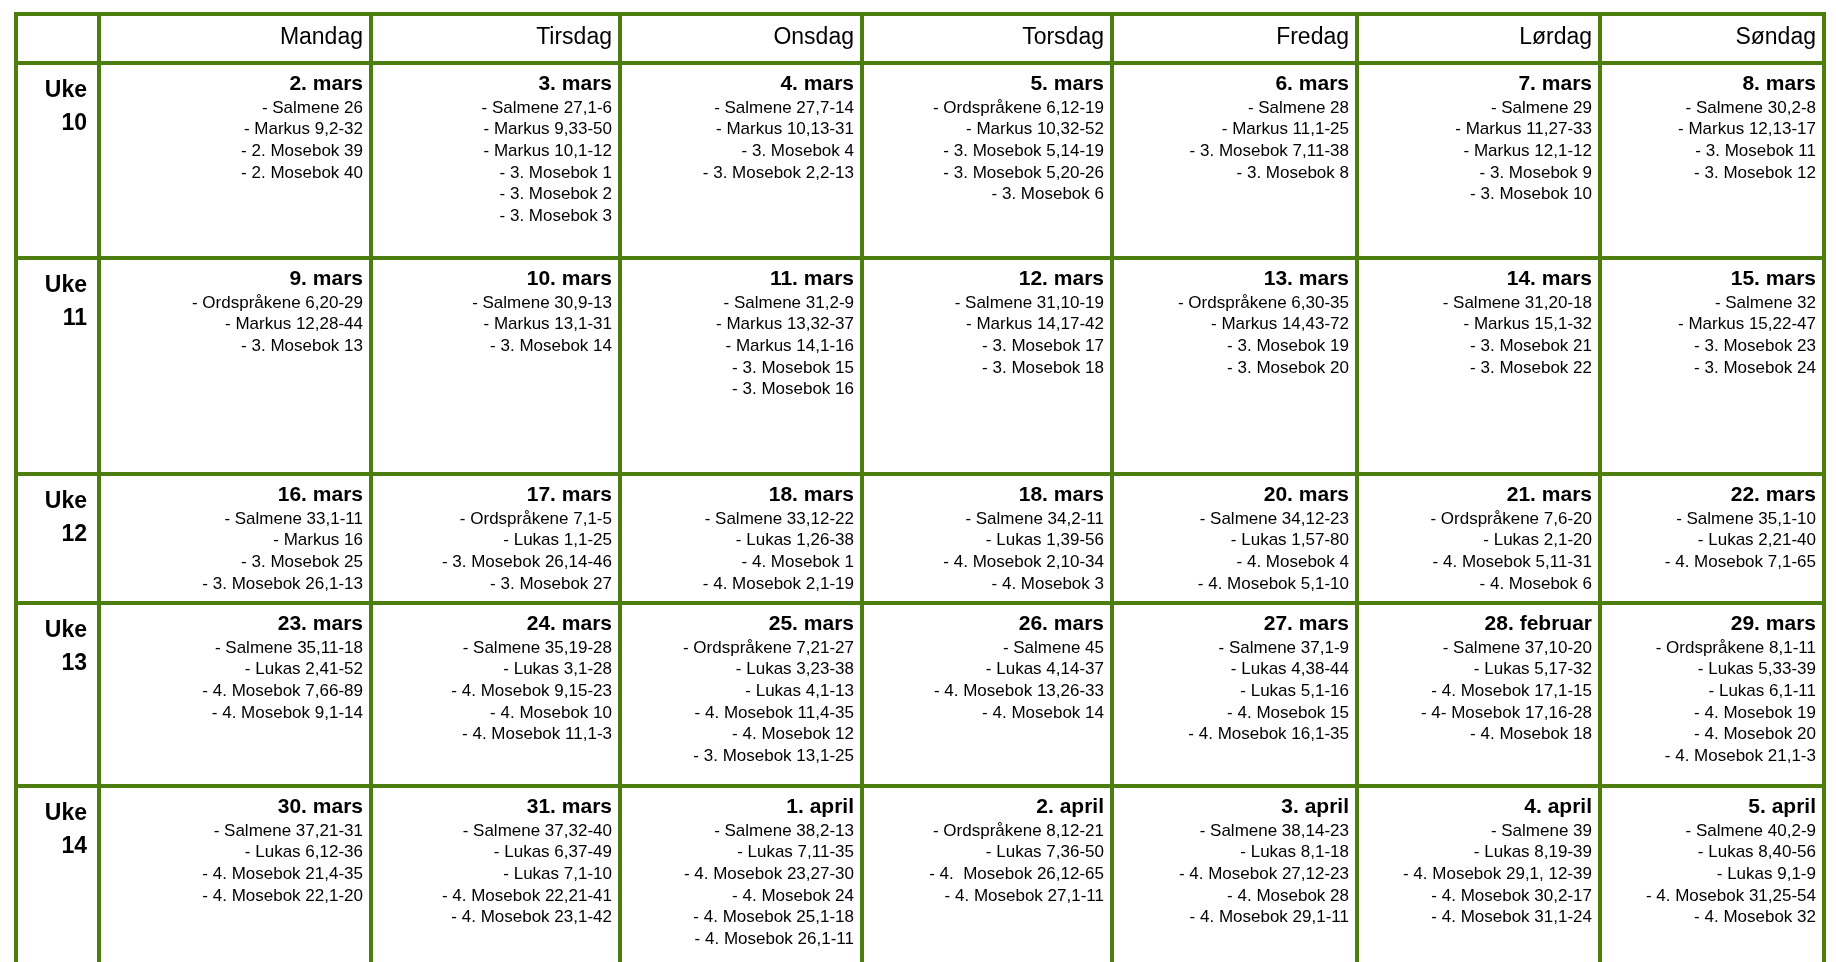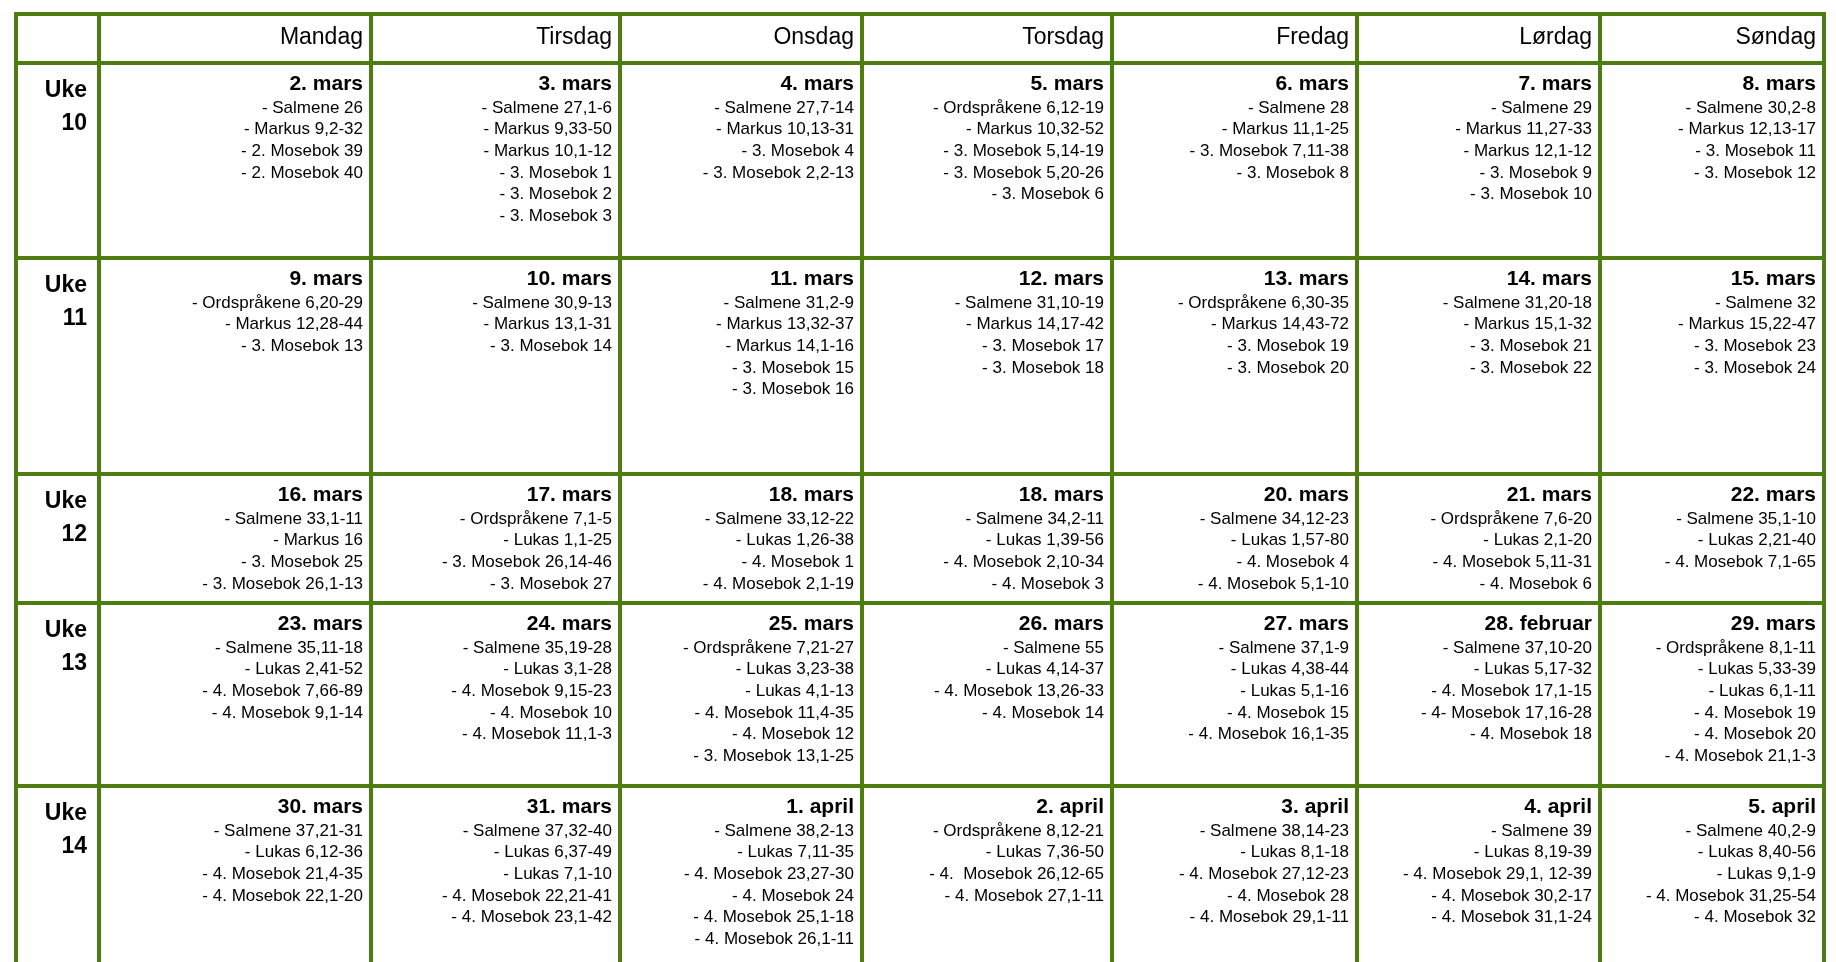--- a/index.html
+++ b/index.html
@@ -283,21 +283,21 @@
             <div class="date-label">25. mars</div>
             <div class="reading-item">- Ordspråkene 7,21-27</div>
             <div class="reading-item">- Lukas 3,23-38</div>
             <div class="reading-item">- Lukas 4,1-13</div>
             <div class="reading-item">- 4. Mosebok 11,4-35</div>
             <div class="reading-item">- 4. Mosebok 12</div>
             <div class="reading-item">- 3. Mosebok 13,1-25</div>
           </td>
           <td>
             <div class="date-label">26. mars</div>
-            <div class="reading-item">- Salmene 55</div>
+            <div class="reading-item">- Salmene 45</div>
             <div class="reading-item">- Lukas 4,14-37</div>
             <div class="reading-item">- 4. Mosebok 13,26-33</div>
             <div class="reading-item">- 4. Mosebok 14</div>
           </td>
           <td>
             <div class="date-label">27. mars</div>
             <div class="reading-item">- Salmene 37,1-9</div>
             <div class="reading-item">- Lukas 4,38-44</div>
             <div class="reading-item">- Lukas 5,1-16</div>
             <div class="reading-item">- 4. Mosebok 15</div>

